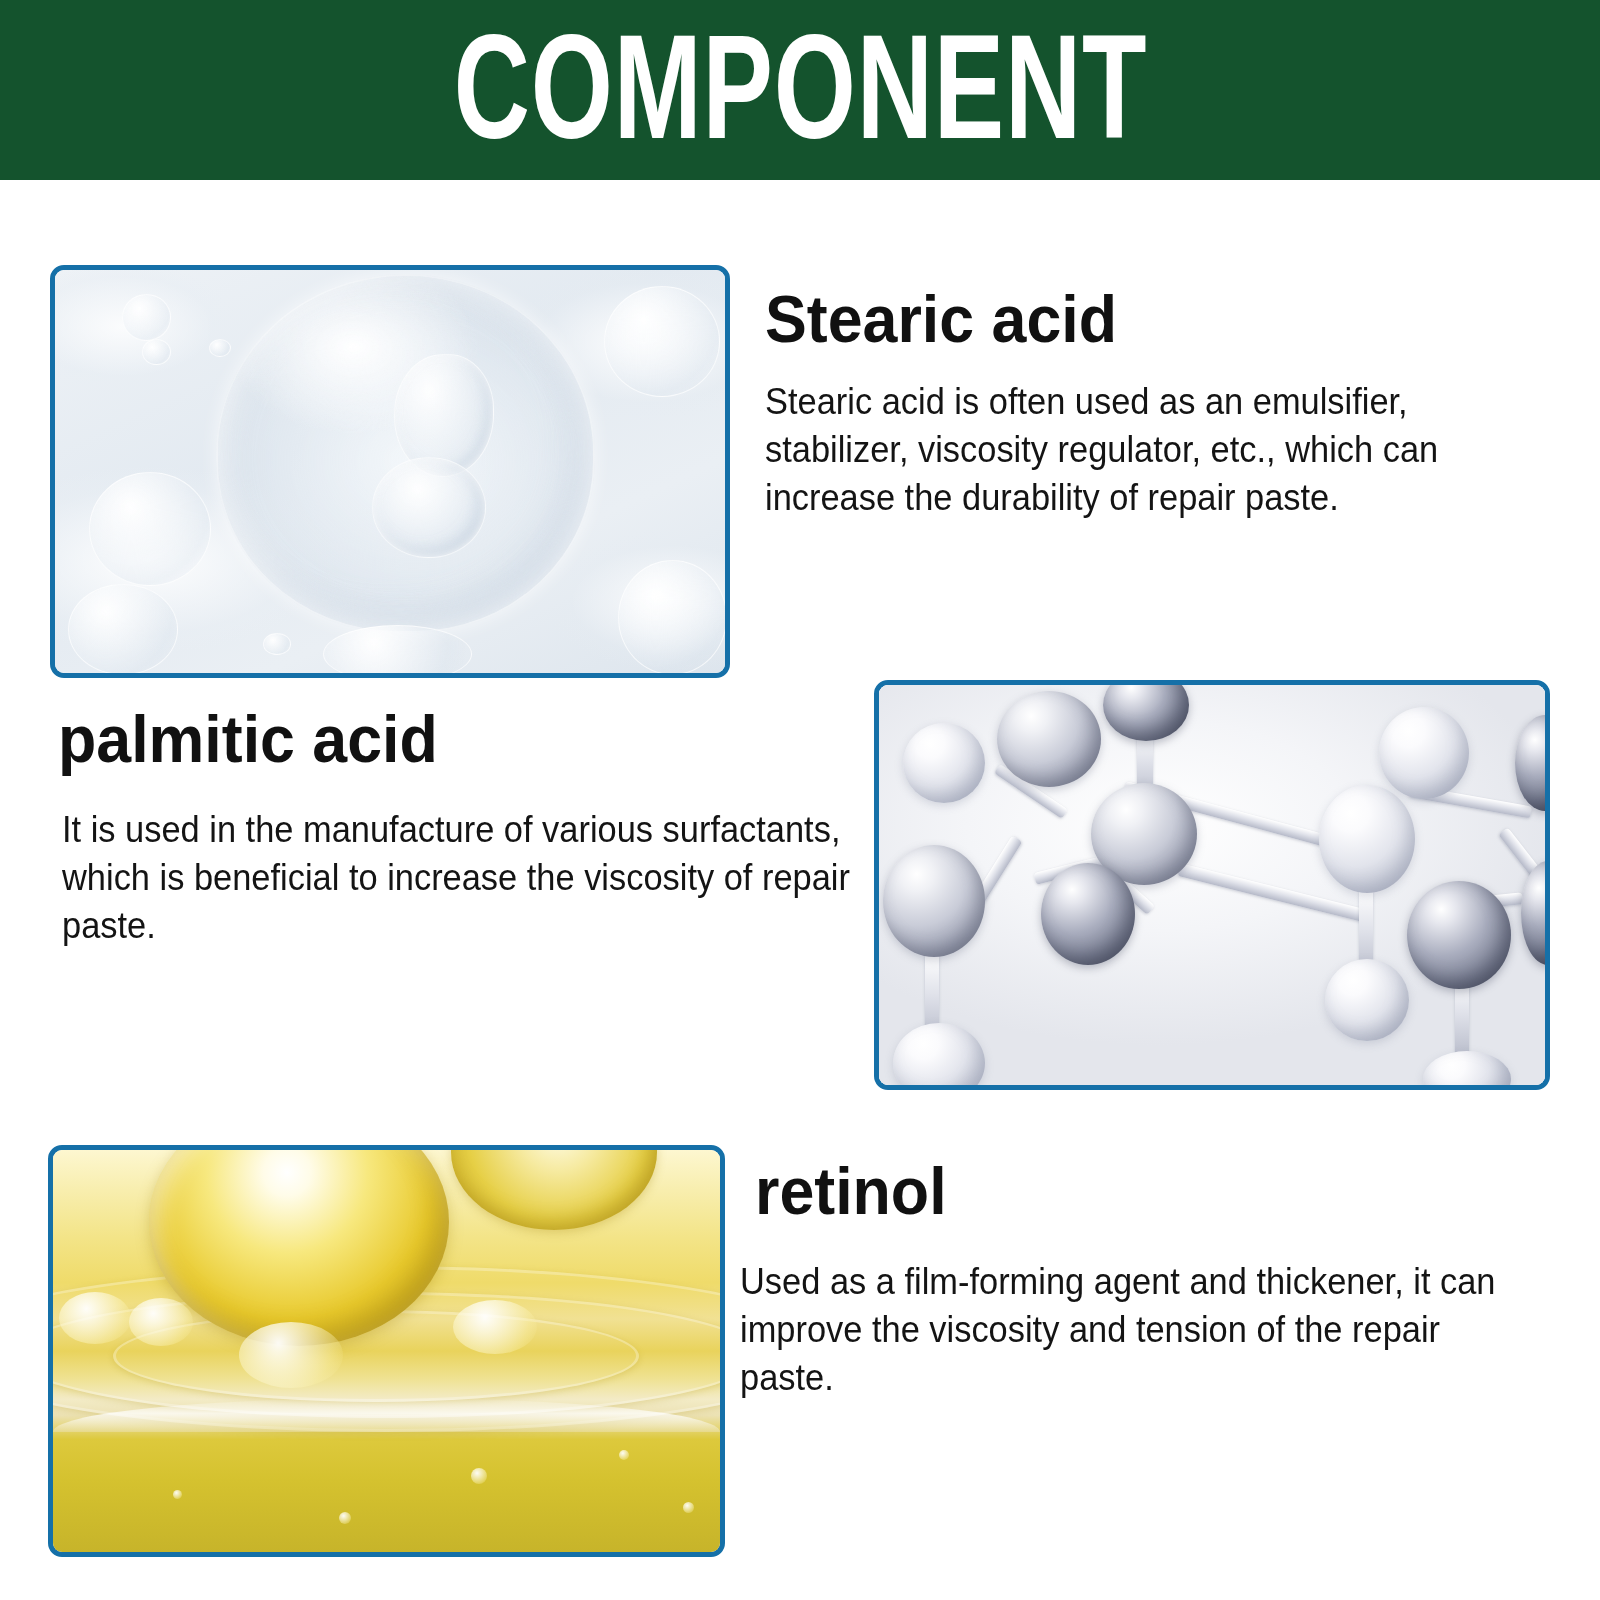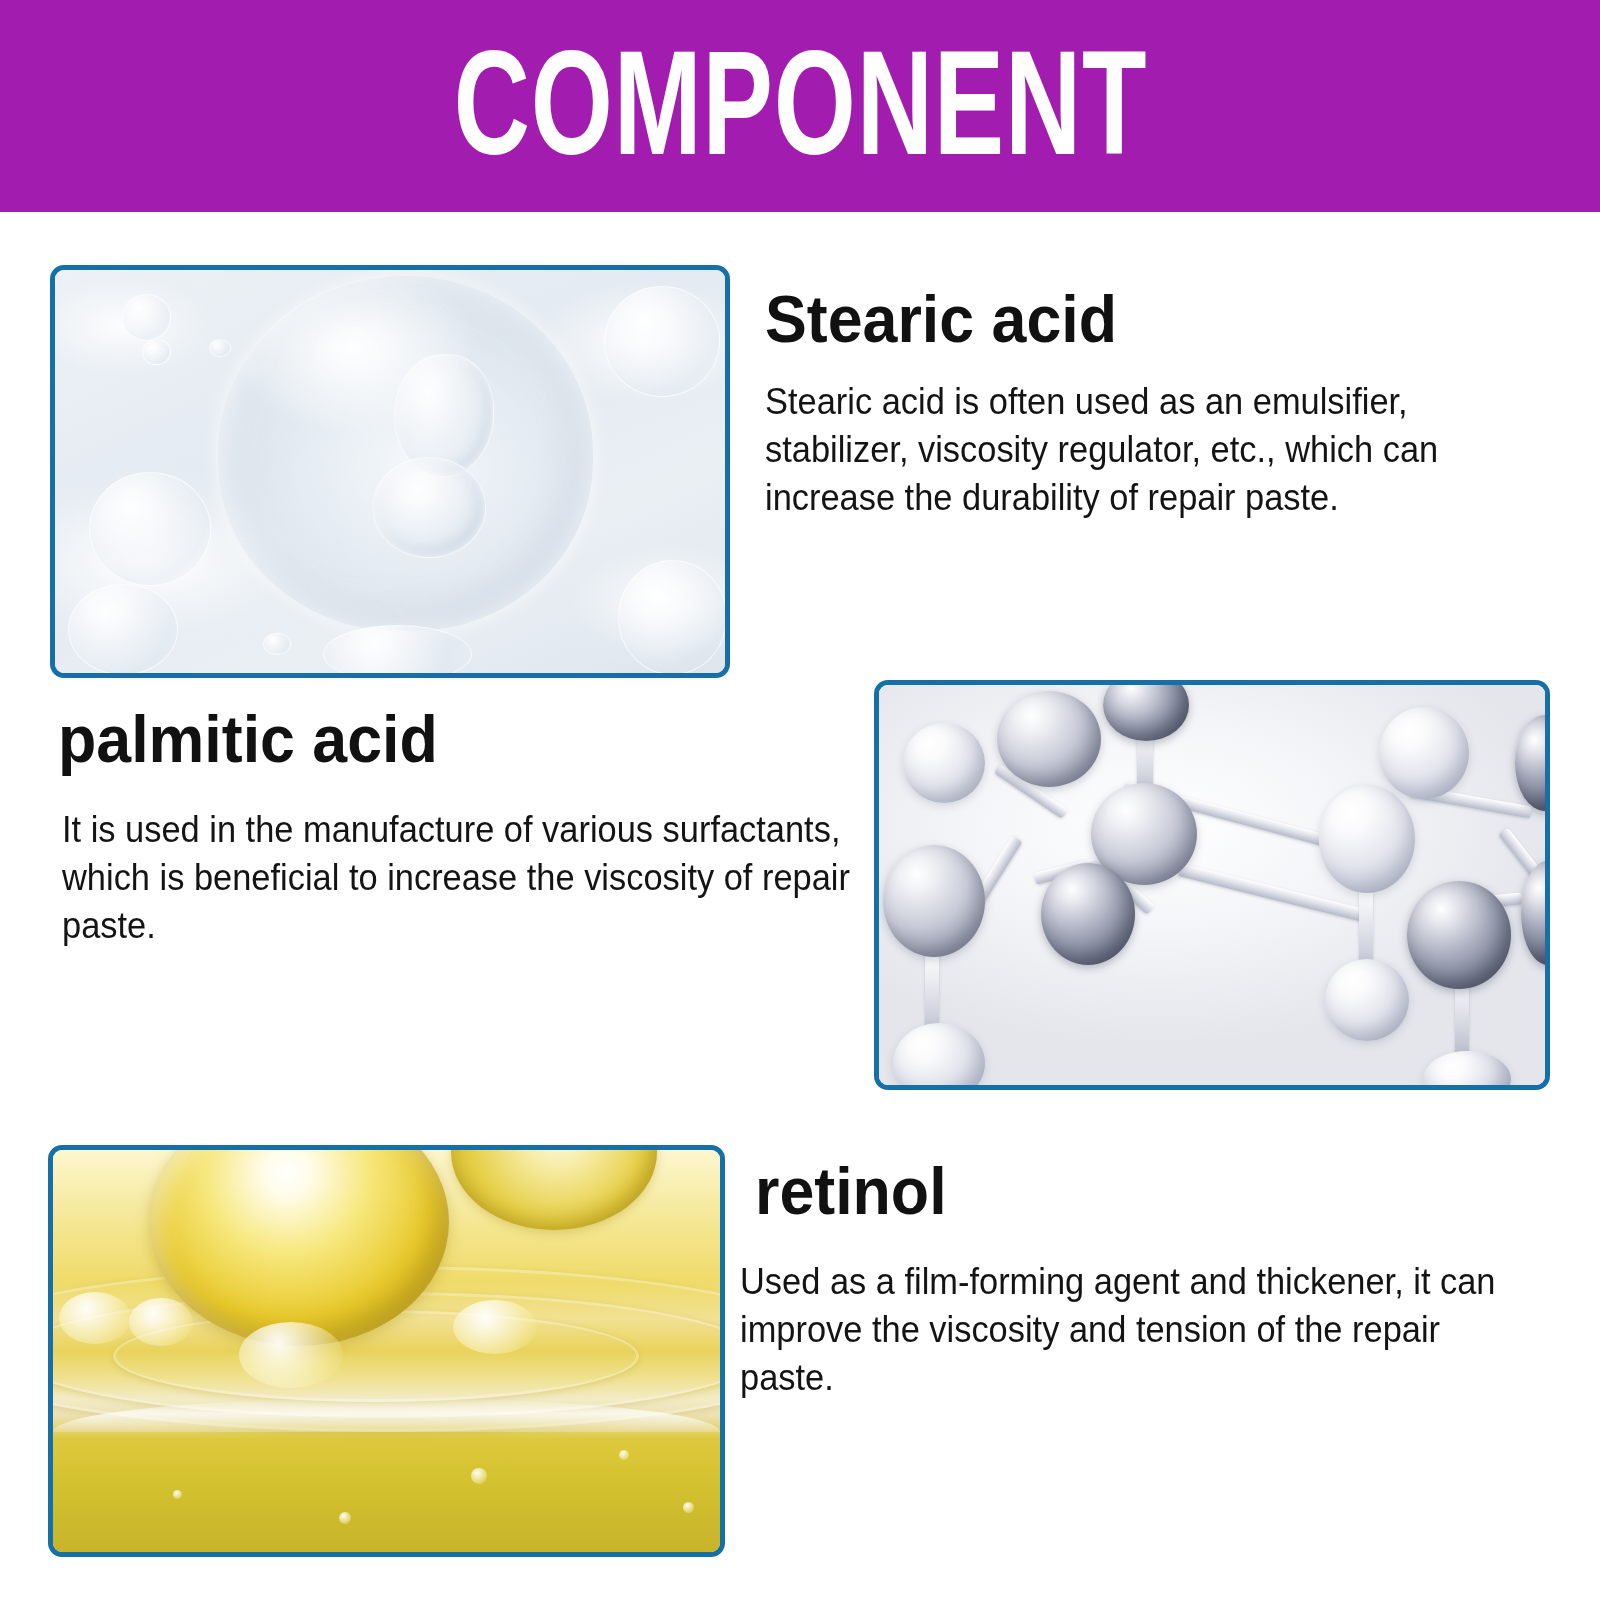--- a/index.html
+++ b/index.html
@@ -14,22 +14,22 @@
     overflow: hidden;
     font-family: "Liberation Sans", sans-serif;
   }
 
   
   .banner {
     position: absolute;
     left: 0;
     top: 0;
     width: 1600px;
-    height: 212px;
-    background: #a21caf;
+    height: 180px;
+    background: #14532d;
     display: flex;
     align-items: center;
     justify-content: center;
     overflow: hidden;
   }
   .banner-title {
     color: #ffffff;
     font-family: "Liberation Sans", sans-serif;
     font-weight: bold;
     font-size: 132px;

